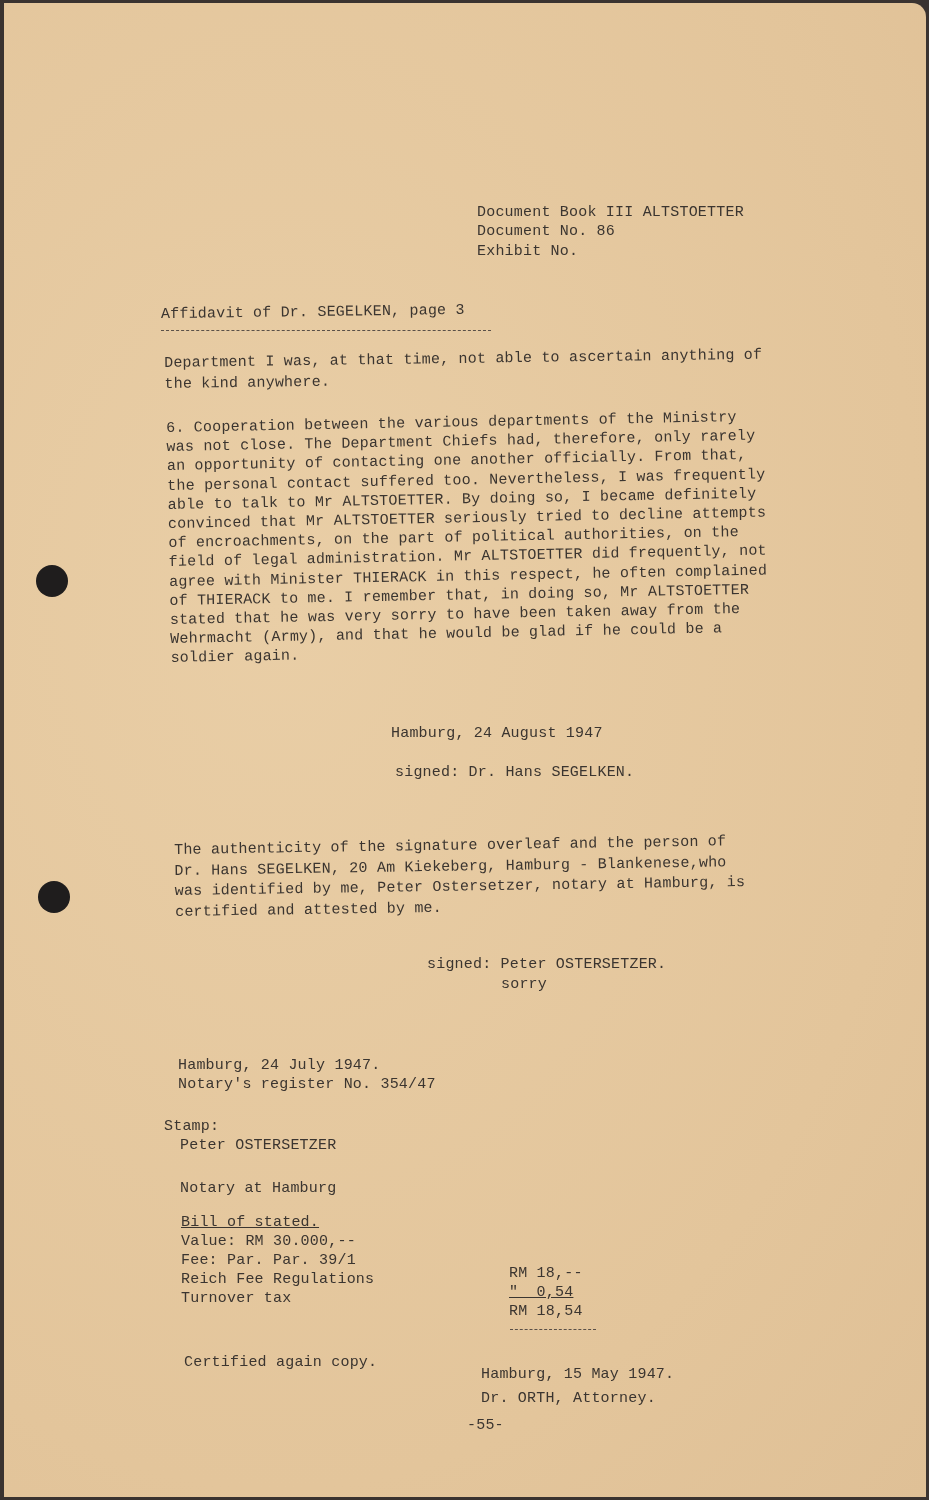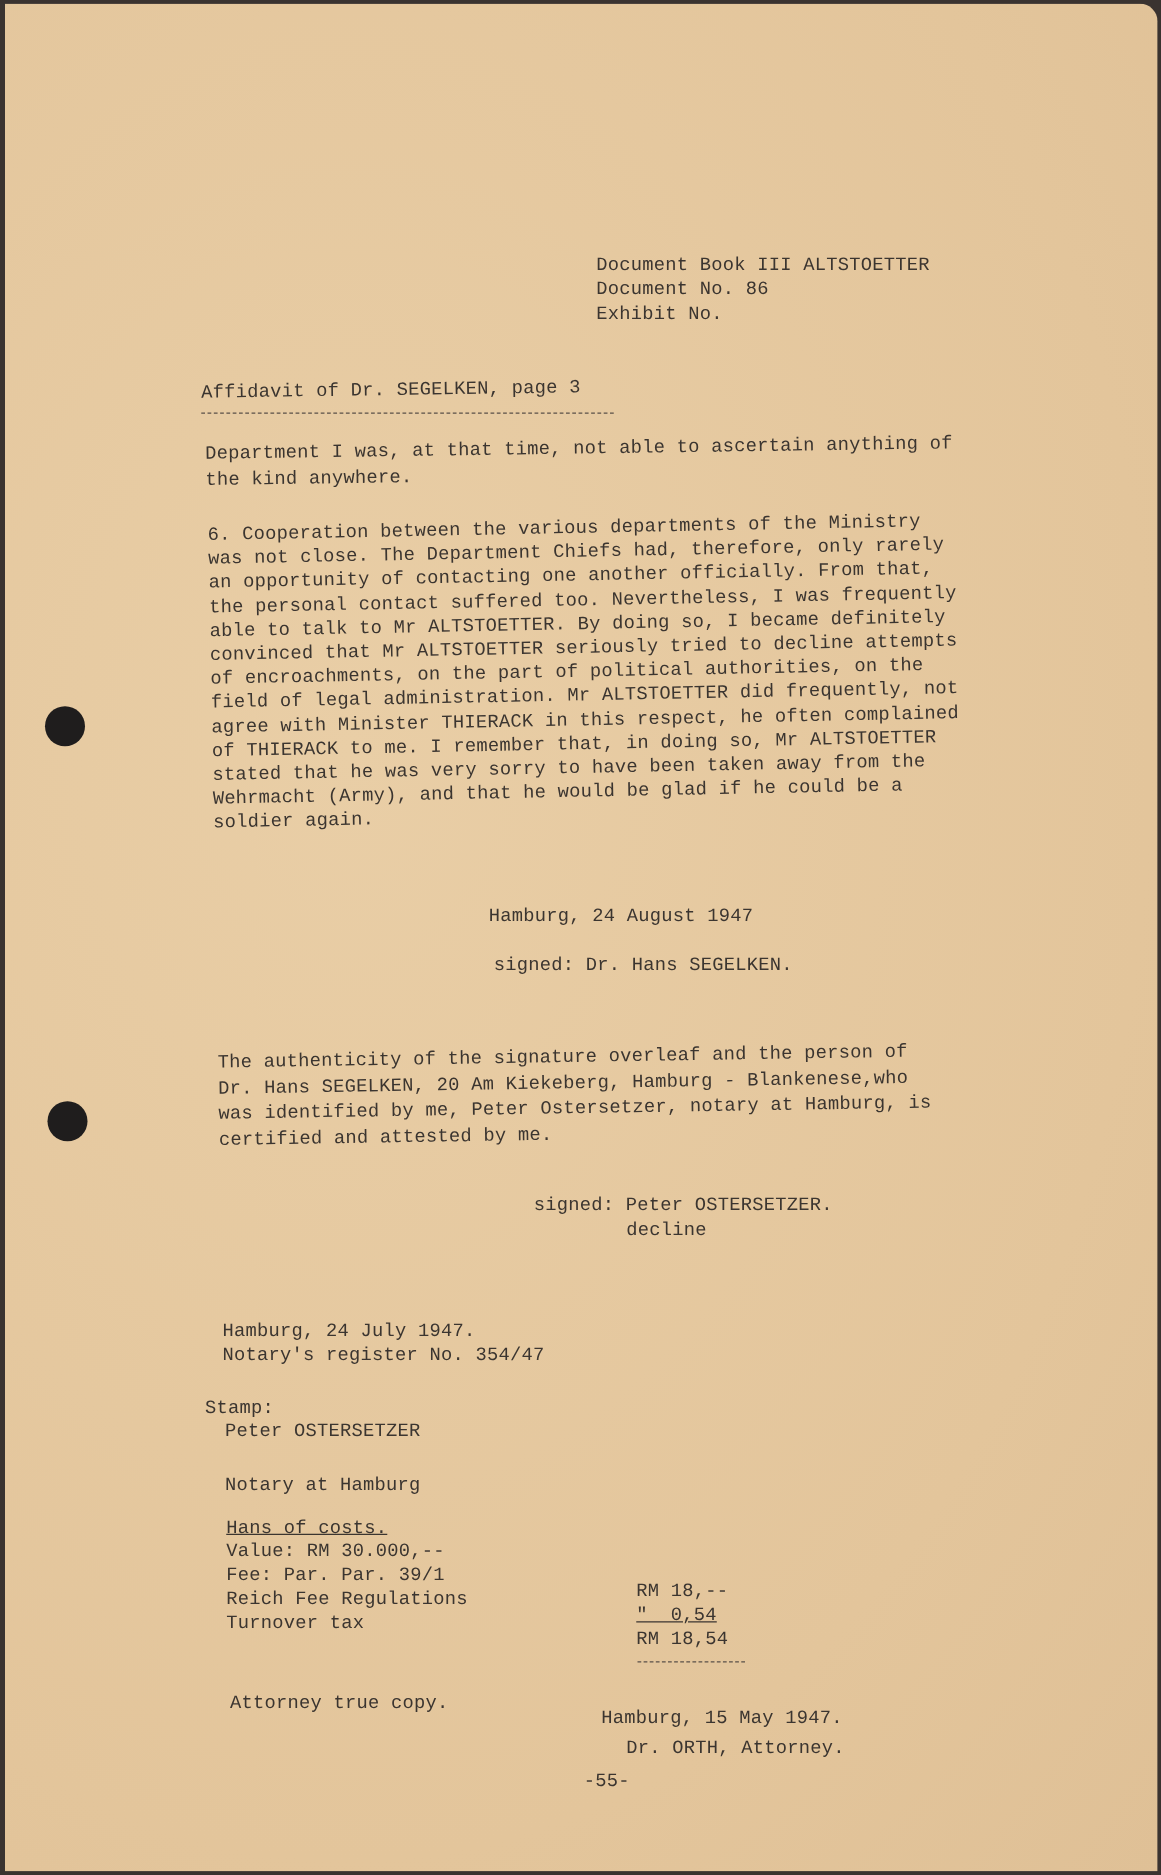--- a/index.html
+++ b/index.html
@@ -58,38 +58,38 @@
 
   <div class="t" style="left:387px; top:721px;">Hamburg, 24 August 1947</div>
   <div class="t" style="left:391px; top:760px;">signed: Dr. Hans SEGELKEN.</div>
 
   <div class="para" style="left:170px; top:838px; transform:rotate(-0.9deg); transform-origin:left top;">The authenticity of the signature overleaf and the person of
 Dr. Hans SEGELKEN, 20 Am Kiekeberg, Hamburg - Blankenese,who
 was identified by me, Peter Ostersetzer, notary at Hamburg, is
 certified and attested by me.</div>
 
   <div class="t" style="left:423px; top:952px;">signed: Peter OSTERSETZER.</div>
-  <div class="t" style="left:497px; top:972px;">decline</div>
+  <div class="t" style="left:497px; top:972px;">sorry</div>
 
   <div class="t" style="left:174px; top:1053px;">Hamburg, 24 July 1947.</div>
   <div class="t" style="left:174px; top:1072px;">Notary's register No. 354/47</div>
 
   <div class="t" style="left:160px; top:1114px;">Stamp:</div>
   <div class="t" style="left:176px; top:1133px;">Peter OSTERSETZER</div>
   <div class="t" style="left:176px; top:1152px;margin-top:24px;">Notary at Hamburg</div>
 
-  <div class="t ul" style="left:177px; top:1210px;">Hans of costs.</div>
+  <div class="t ul" style="left:177px; top:1210px;">Bill of stated.</div>
   <div class="t" style="left:177px; top:1229px;">Value: RM 30.000,--</div>
   <div class="t" style="left:177px; top:1248px;">Fee: Par. Par. 39/1</div>
   <div class="t" style="left:177px; top:1267px;">Reich Fee Regulations</div>
   <div class="t" style="left:177px; top:1286px;">Turnover tax</div>
 
   <div class="t" style="left:505px; top:1261px;">RM 18,--</div>
   <div class="t ul" style="left:505px; top:1280px;">"  0,54</div>
   <div class="t" style="left:505px; top:1299px;">RM 18,54</div>
   <div class="rule" style="left:506px; top:1326px; width:86px;"></div>
 
-  <div class="t" style="left:180px; top:1350px;">Attorney true copy.</div>
+  <div class="t" style="left:180px; top:1350px;">Certified again copy.</div>
   <div class="t" style="left:477px; top:1362px;">Hamburg, 15 May 1947.</div>
-  <div class="t" style="left:477px; top:1386px;margin-left:20px;">Dr. ORTH, Attorney.</div>
+  <div class="t" style="left:477px; top:1386px;">Dr. ORTH, Attorney.</div>
   <div class="t" style="left:463px; top:1413px;">-55-</div>
 
 </div>
 
 </body></html>

